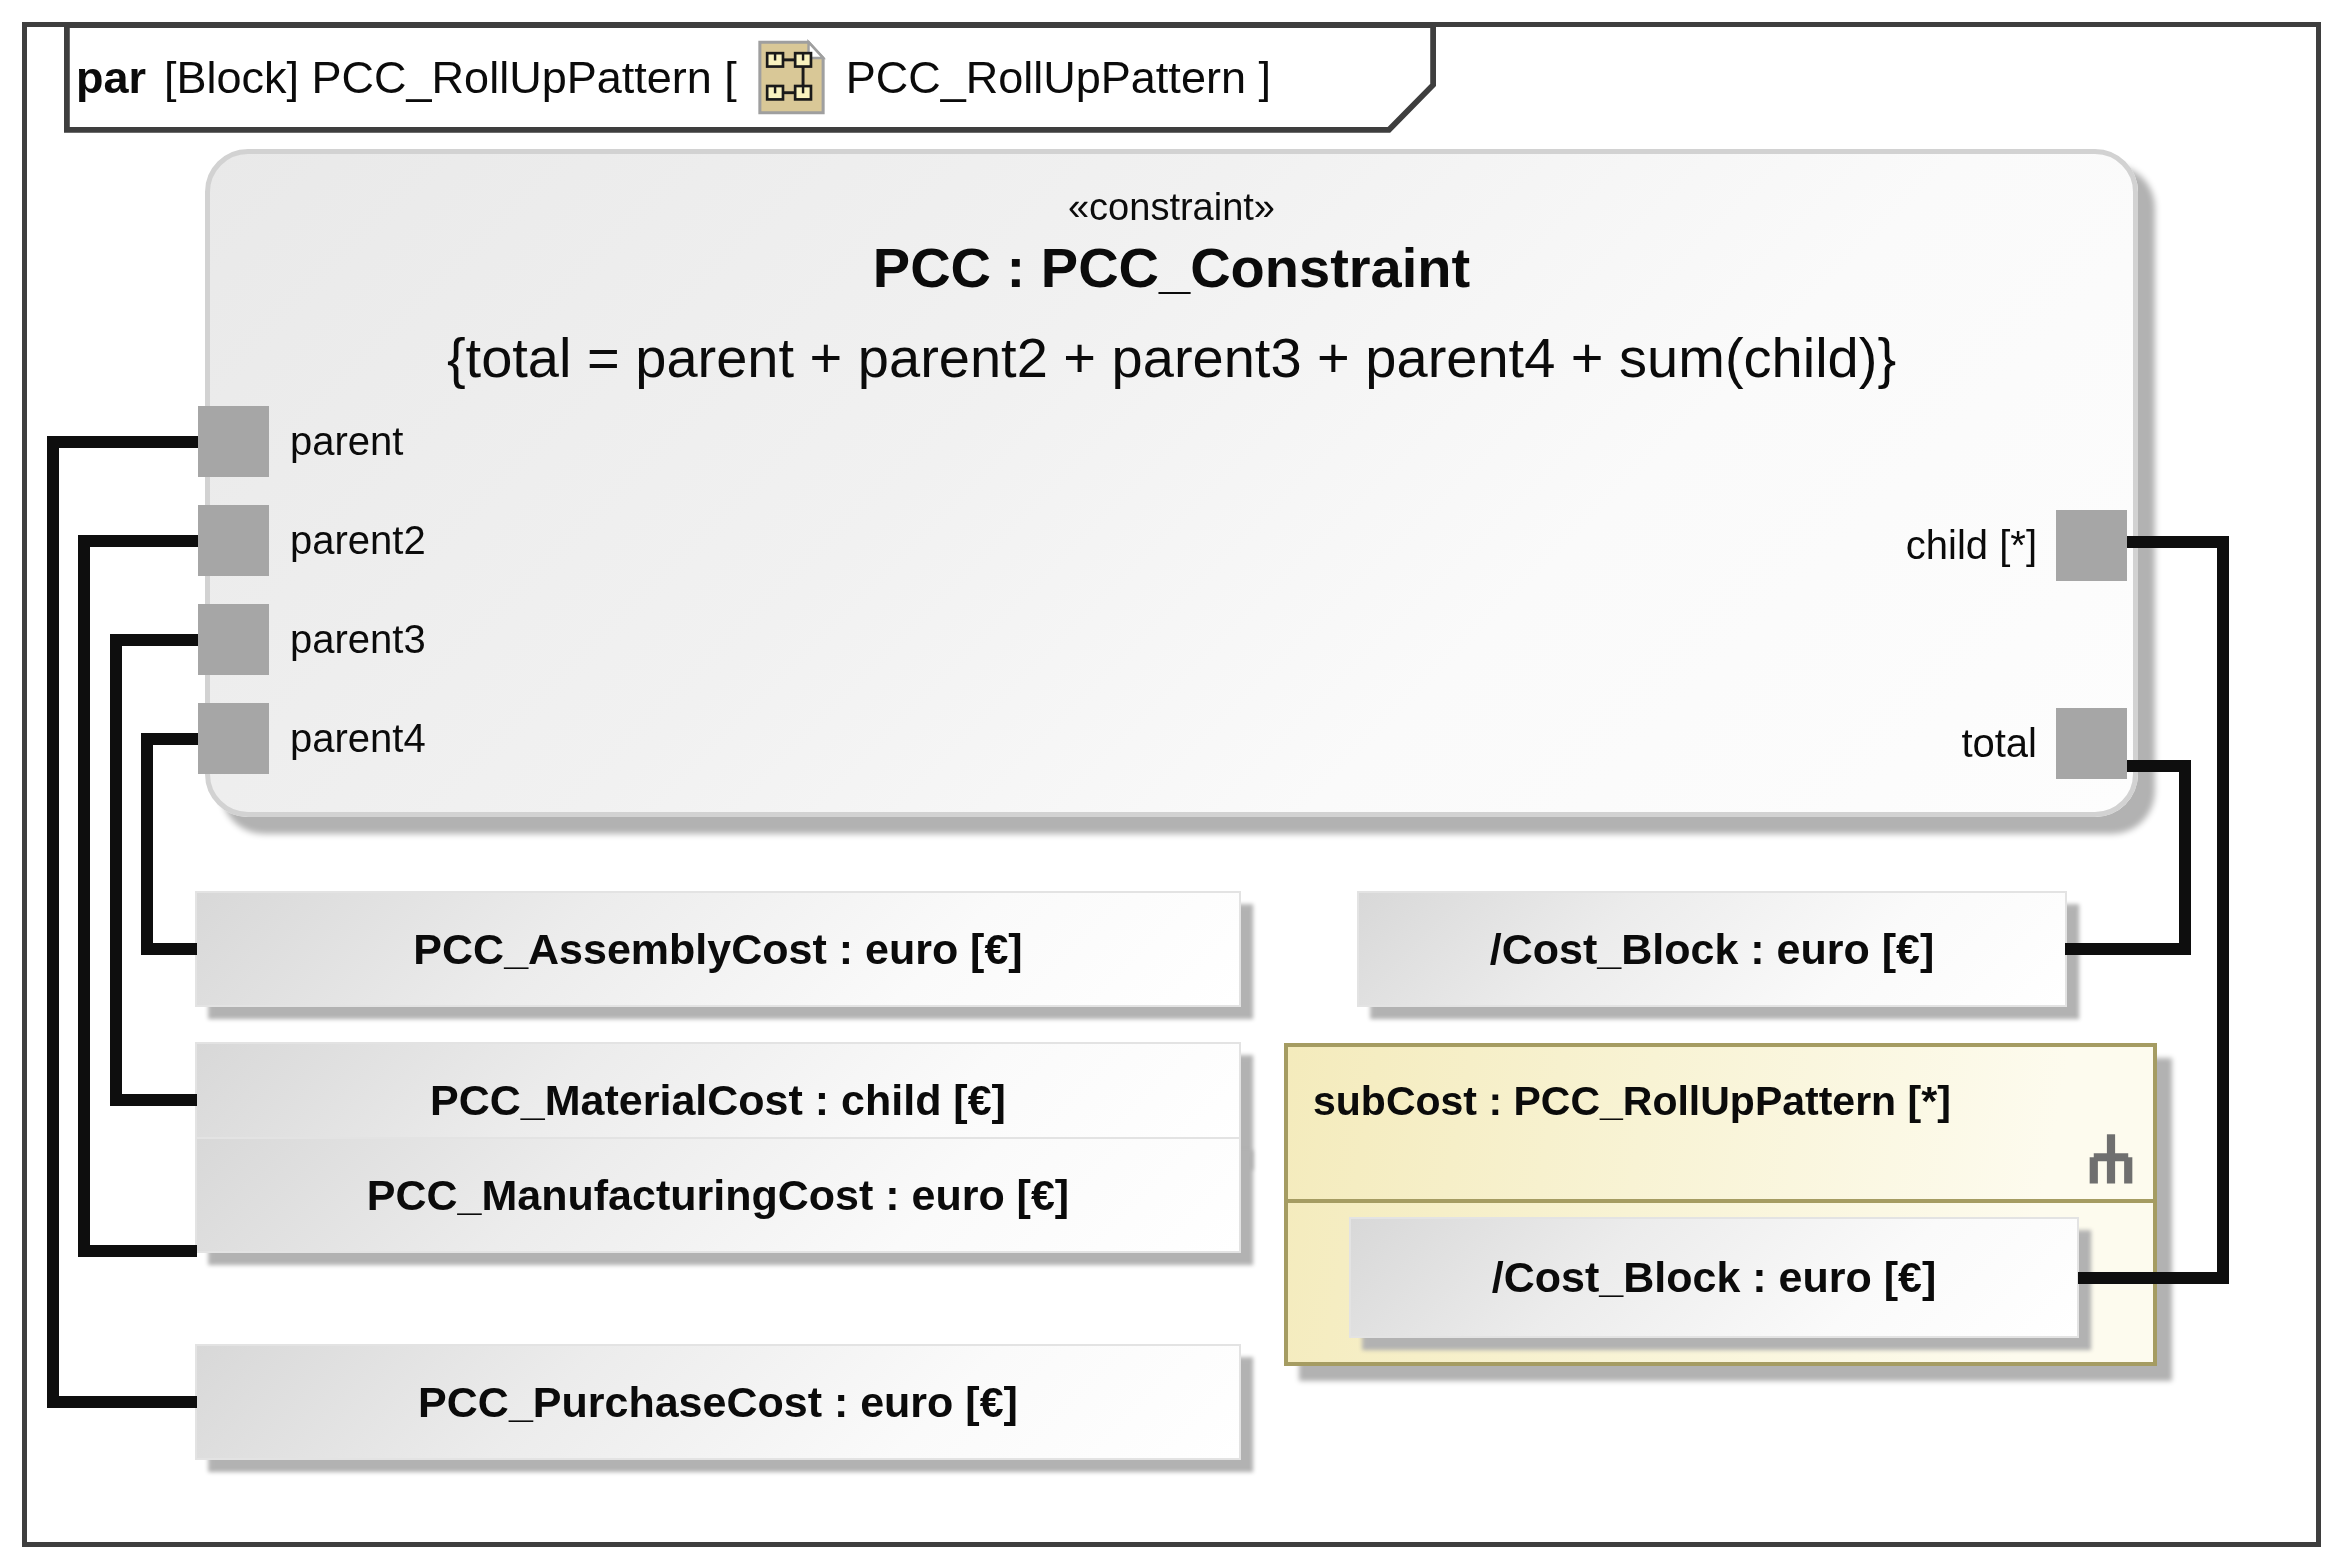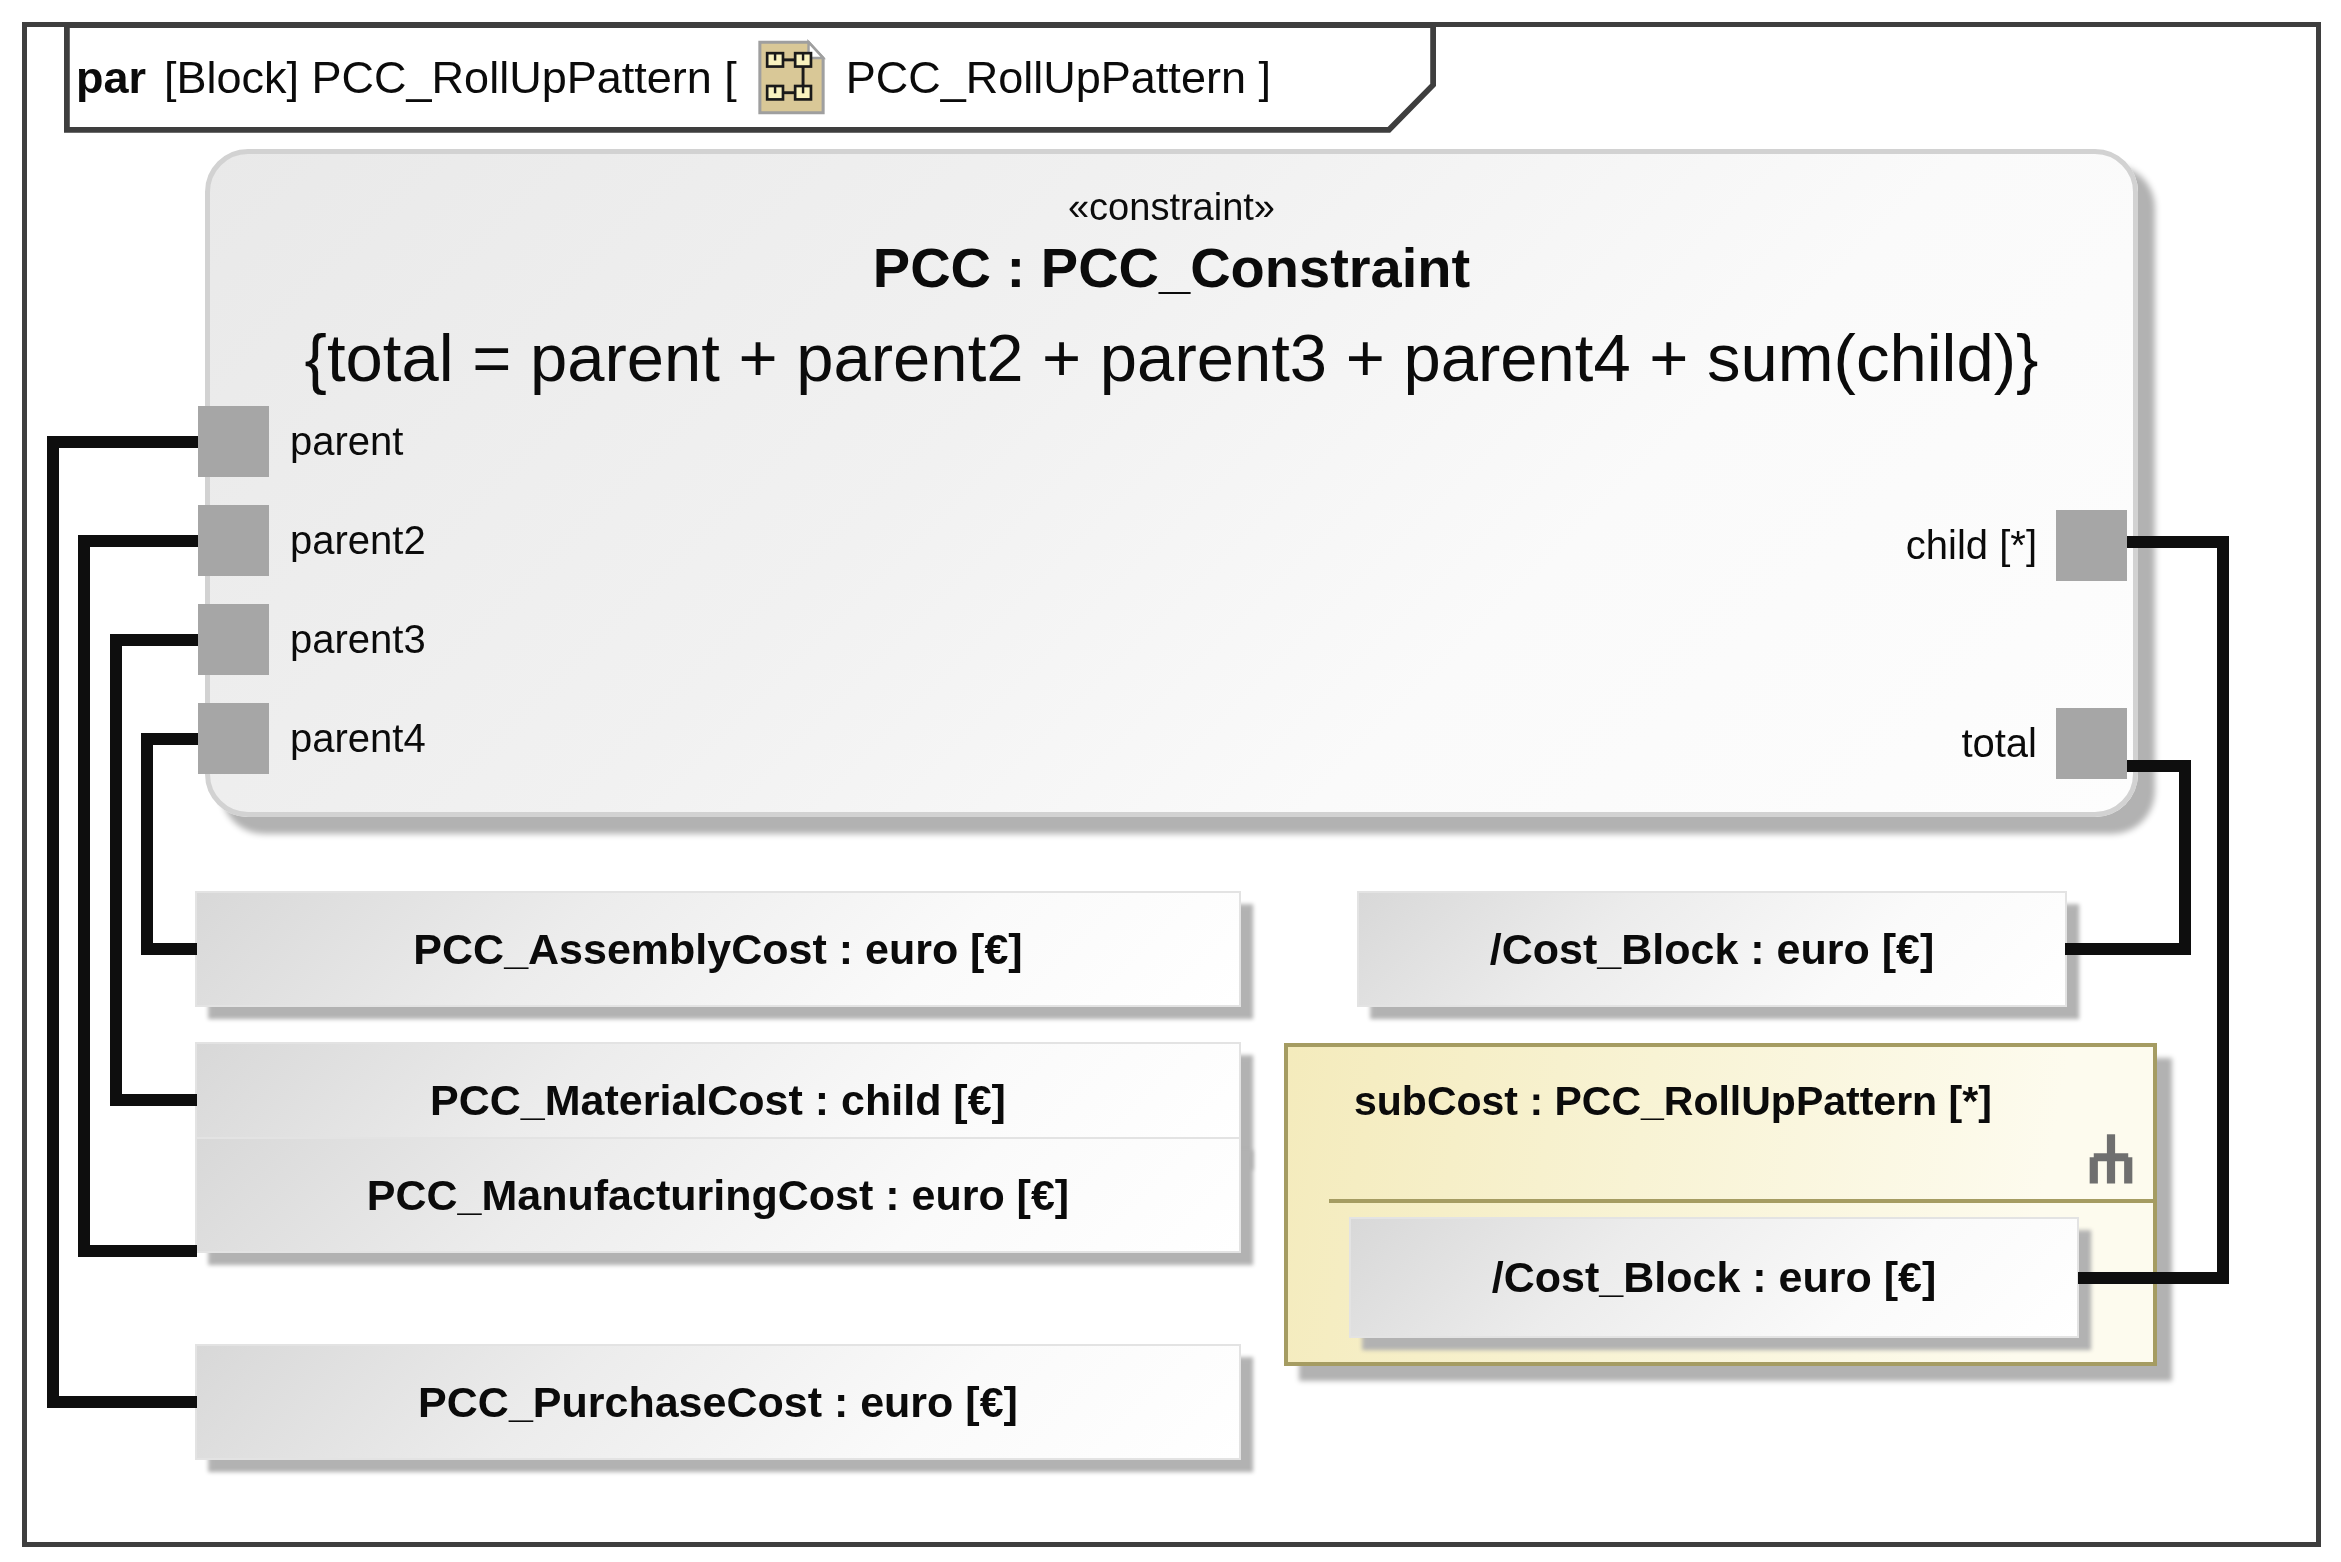--- a/index.html
+++ b/index.html
@@ -36,21 +36,21 @@
   .tab-keyword{font-weight:bold;}
   .cblock{
     position:absolute;left:205px;top:149px;width:1933px;height:668px;
     border:5px solid var(--cblock_border);border-radius:43px;box-sizing:border-box;
     background:linear-gradient(135deg,var(--cblock_fill_a) 0%,#f1f1f1 40%,#fafafa 68%,var(--cblock_fill_b) 100%);
     box-shadow:16.5px 16.5px 6.6px var(--shadow);
     text-align:center;
   }
   .c-stereo{margin-top:31px;font-size:38px;line-height:45px;}
   .c-name{margin-top:4px;font-size:56px;line-height:68px;font-weight:bold;}
-  .c-eq{margin-top:25px;font-size:67px;line-height:61px;}
+  .c-eq{margin-top:25px;font-size:56px;line-height:61px;}
   .seg{position:absolute;background:var(--connector);}
   .port{position:absolute;width:71px;height:71px;background:var(--port_fill);}
   .plabel{
     position:absolute;height:71px;display:flex;align-items:center;
     font-size:40px;white-space:nowrap;
   }
   .plabel.right{justify-content:flex-end;width:347px;}
   .gblock{
     position:absolute;height:116px;box-sizing:border-box;
     display:flex;align-items:center;justify-content:center;
@@ -58,21 +58,20 @@
     border:2.5px solid var(--gblock_border);
     background:linear-gradient(135deg,var(--gblock_dark) 0%,#ececec 35%,#fafafa 70%,#ffffff 100%);
     box-shadow:13.2px 13.2px 4.1px var(--shadow);
   }
   .vblock{left:195px;width:1046px;text-align:right;}
   .subcost{
     position:absolute;left:1284px;top:1043px;width:873px;height:323px;box-sizing:border-box;
     border:4.1px solid var(--subcost_border);
     background:linear-gradient(100deg,var(--subcost_fill_a) 0%,#f8f3d4 40%,var(--subcost_fill_b) 85%);
     box-shadow:15px 15px 5px var(--shadow);
-    padding-left:41px;
   }
   .subcost-title{
     position:relative;height:156px;box-sizing:border-box;
     border-bottom:4.1px solid var(--subcost_border);
     padding:31px 0 0 25px;font-size:41px;font-weight:bold;white-space:nowrap;
   }
   .rake{position:absolute;right:18px;top:84px;}
   .inner-cost{left:1349px;top:1217px;width:730px;height:121px;}
   .stand-cost{left:1357px;top:891px;width:710px;}
 </style>

